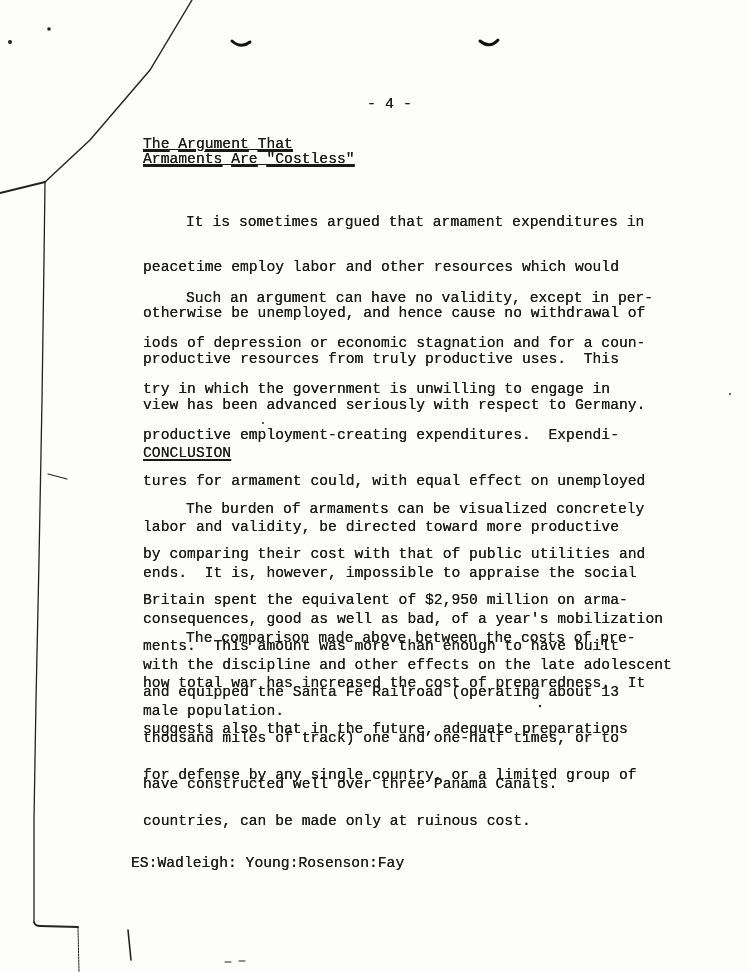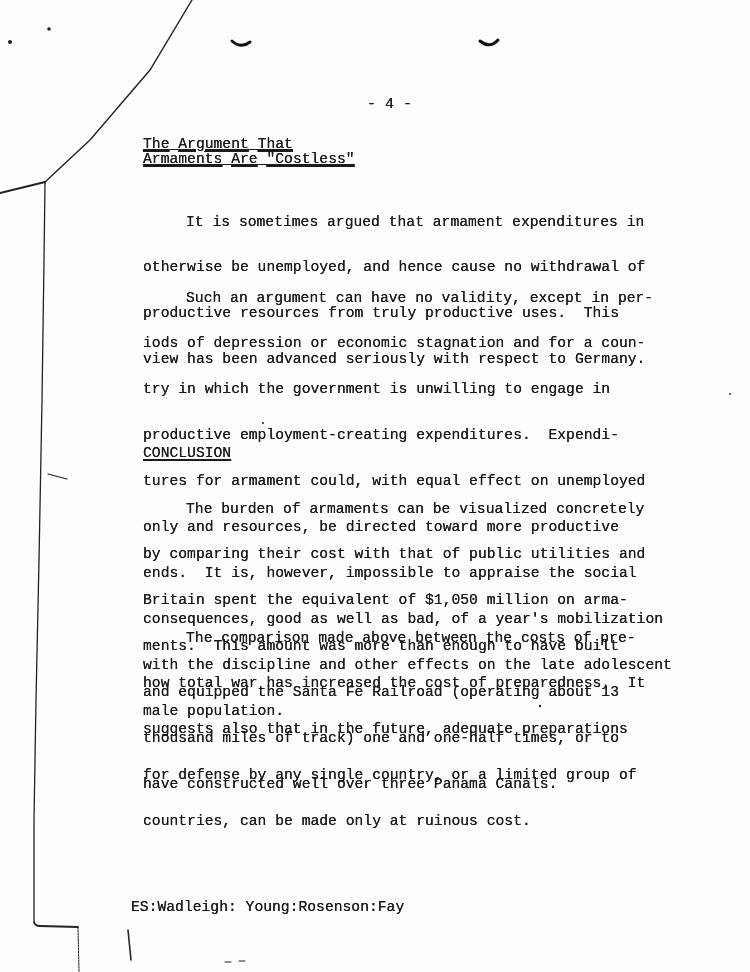--- a/index.html
+++ b/index.html
@@ -14,21 +14,21 @@
     position: absolute; white-space: pre; font-size: 14.7px; line-height: 15.3px;
     letter-spacing: 0px; text-shadow: 0 0 0.4px #222;
   }
   .page-number { left: 367px; top: 97px; font-size: 15px; }
   .heading { left: 143px; top: 137px; text-decoration: underline; }
   .heading span { text-decoration: underline; text-decoration-thickness: 1.5px; text-underline-offset: 2px; }
   .para { left: 143px; }
   .para .line { display: block; }
   .indent { padding-left: 43px; }
   .section-title { left: 143px; top: 434px; text-decoration: underline; text-decoration-thickness: 1.5px; text-underline-offset: 2px; margin-top: 12px; }
-  .footer { left: 131px; top: 900px; }
+  .footer { left: 131px; top: 856px; }
 </style>
 </head>
 <body>
 
 <svg class="page-marks" viewBox="0 0 750 972" xmlns="http://www.w3.org/2000/svg">
   <g stroke="#222" fill="none" stroke-linecap="round">
     <path d="M0 193 L45 182" stroke-width="2"></path>
     <path d="M45 182 L90 140 L150 70 L192 0" stroke-width="1.4"></path>
     <path d="M45 182 L44 260 L42 400 L39 560 L36 700 L34 820 L34 922" stroke-width="1.3"></path>
     <path d="M34 922 Q35 926 40 926 L78 927" stroke-width="1.8"></path>
@@ -50,44 +50,45 @@
   </g>
 </svg>
 
 <div class="typed page-number">- 4 -</div>
 
 <div class="typed heading"><span>The</span> <span>Argument</span> <span>That</span>
 <span>Armaments</span> <span>Are</span> <span>"Costless"</span></div>
 
 <div class="typed para" style="top:184px">
   <span class="line indent">It is sometimes argued that armament expenditures in</span>
+  <span class="line">peacetime employ labor and other resources which would</span>
   <span class="line">otherwise be unemployed, and hence cause no withdrawal of</span>
   <span class="line">productive resources from truly productive uses.  This</span>
   <span class="line">view has been advanced seriously with respect to Germany.</span>
 </div>
 
 <div class="typed para" style="top:260px">
   <span class="line indent">Such an argument can have no validity, except in per-</span>
   <span class="line">iods of depression or economic stagnation and for a coun-</span>
   <span class="line">try in which the government is unwilling to engage in</span>
   <span class="line">productive employment-creating expenditures.  Expendi-</span>
   <span class="line">tures for armament could, with equal effect on unemployed</span>
-  <span class="line">only and resources, be directed toward more productive</span>
+  <span class="line">labor and validity, be directed toward more productive</span>
   <span class="line">ends.  It is, however, impossible to appraise the social</span>
   <span class="line">consequences, good as well as bad, of a year's mobilization</span>
   <span class="line">with the discipline and other effects on the late adolescent</span>
   <span class="line">male population.</span>
 </div>
 
 <div class="typed section-title">CONCLUSION</div>
 
 <div class="typed para" style="top:471px">
   <span class="line indent">The burden of armaments can be visualized concretely</span>
   <span class="line">by comparing their cost with that of public utilities and</span>
-  <span class="line">Britain spent the equivalent of $1,050 million on arma-</span>
+  <span class="line">Britain spent the equivalent of $2,950 million on arma-</span>
   <span class="line">ments.  This amount was more than enough to have built</span>
   <span class="line">and equipped the Santa Fe Railroad (operating about 13</span>
   <span class="line">thousand miles of track) one and one-half times, or to</span>
   <span class="line">have constructed well over three Panama Canals.</span>
 </div>
 
 <div class="typed para" style="top:600px">
   <span class="line indent">The comparison made above between the costs of pre-</span>
   <span class="line">how total war has increased the cost of preparedness.  It</span>
   <span class="line">suggests also that in the future, adequate preparations</span>

